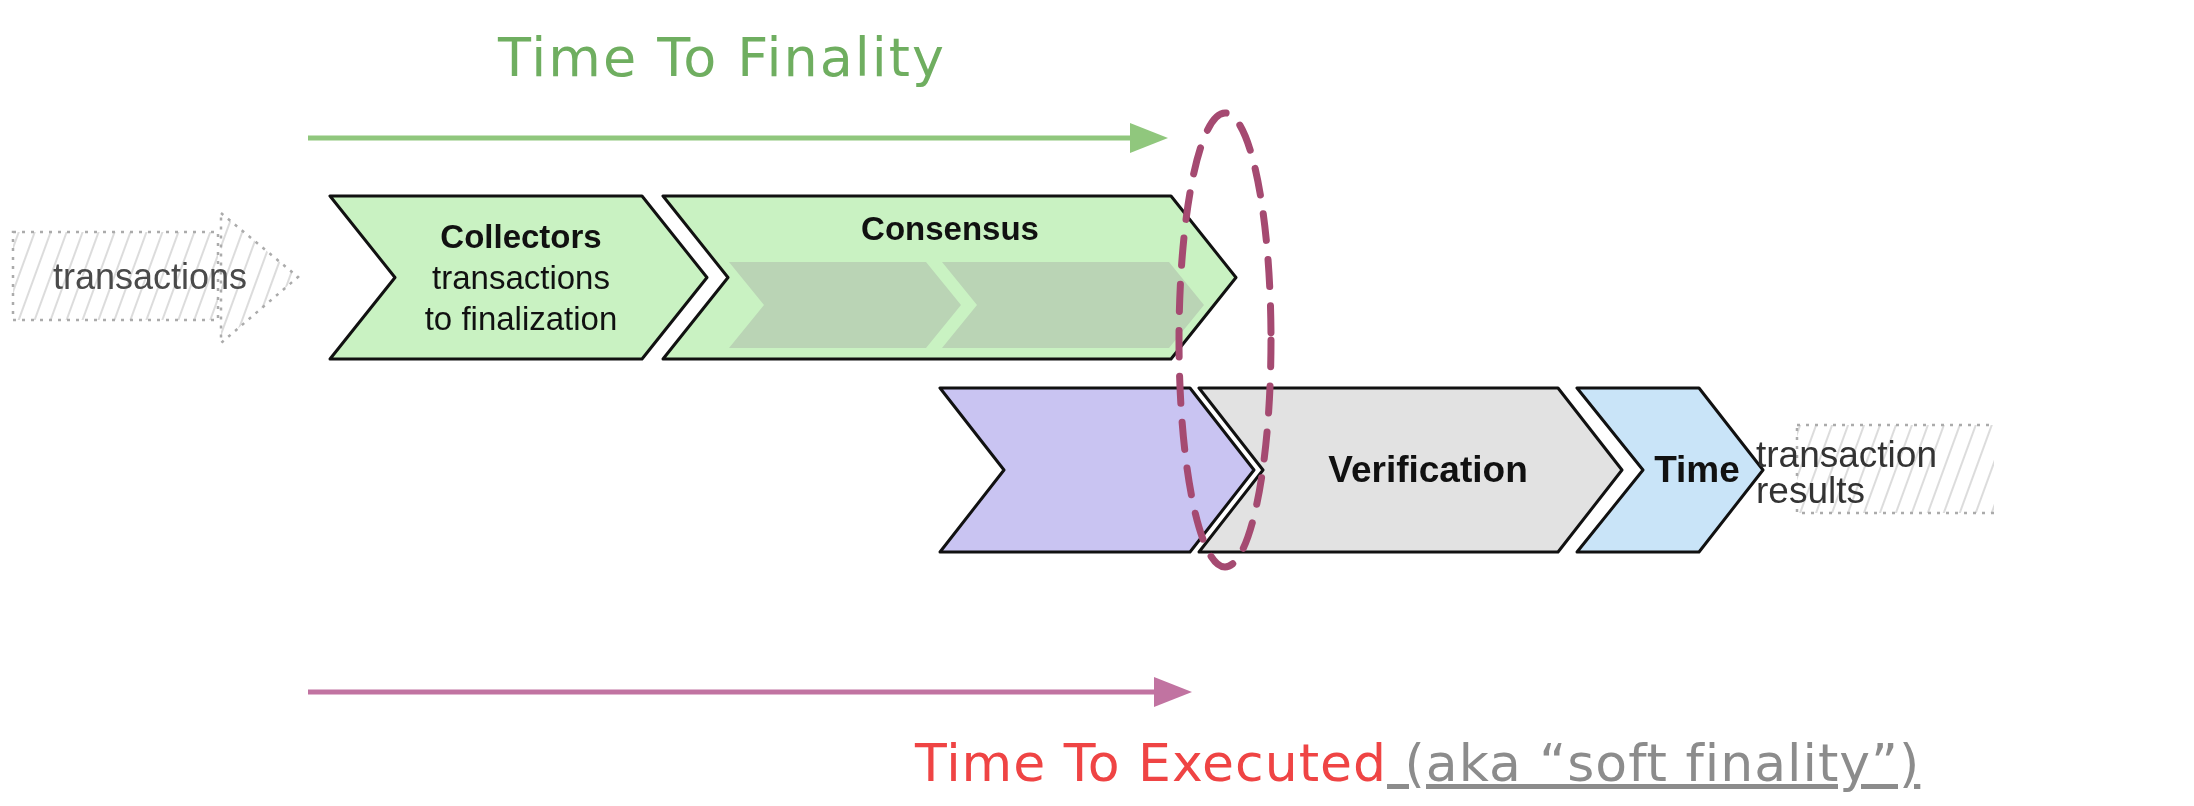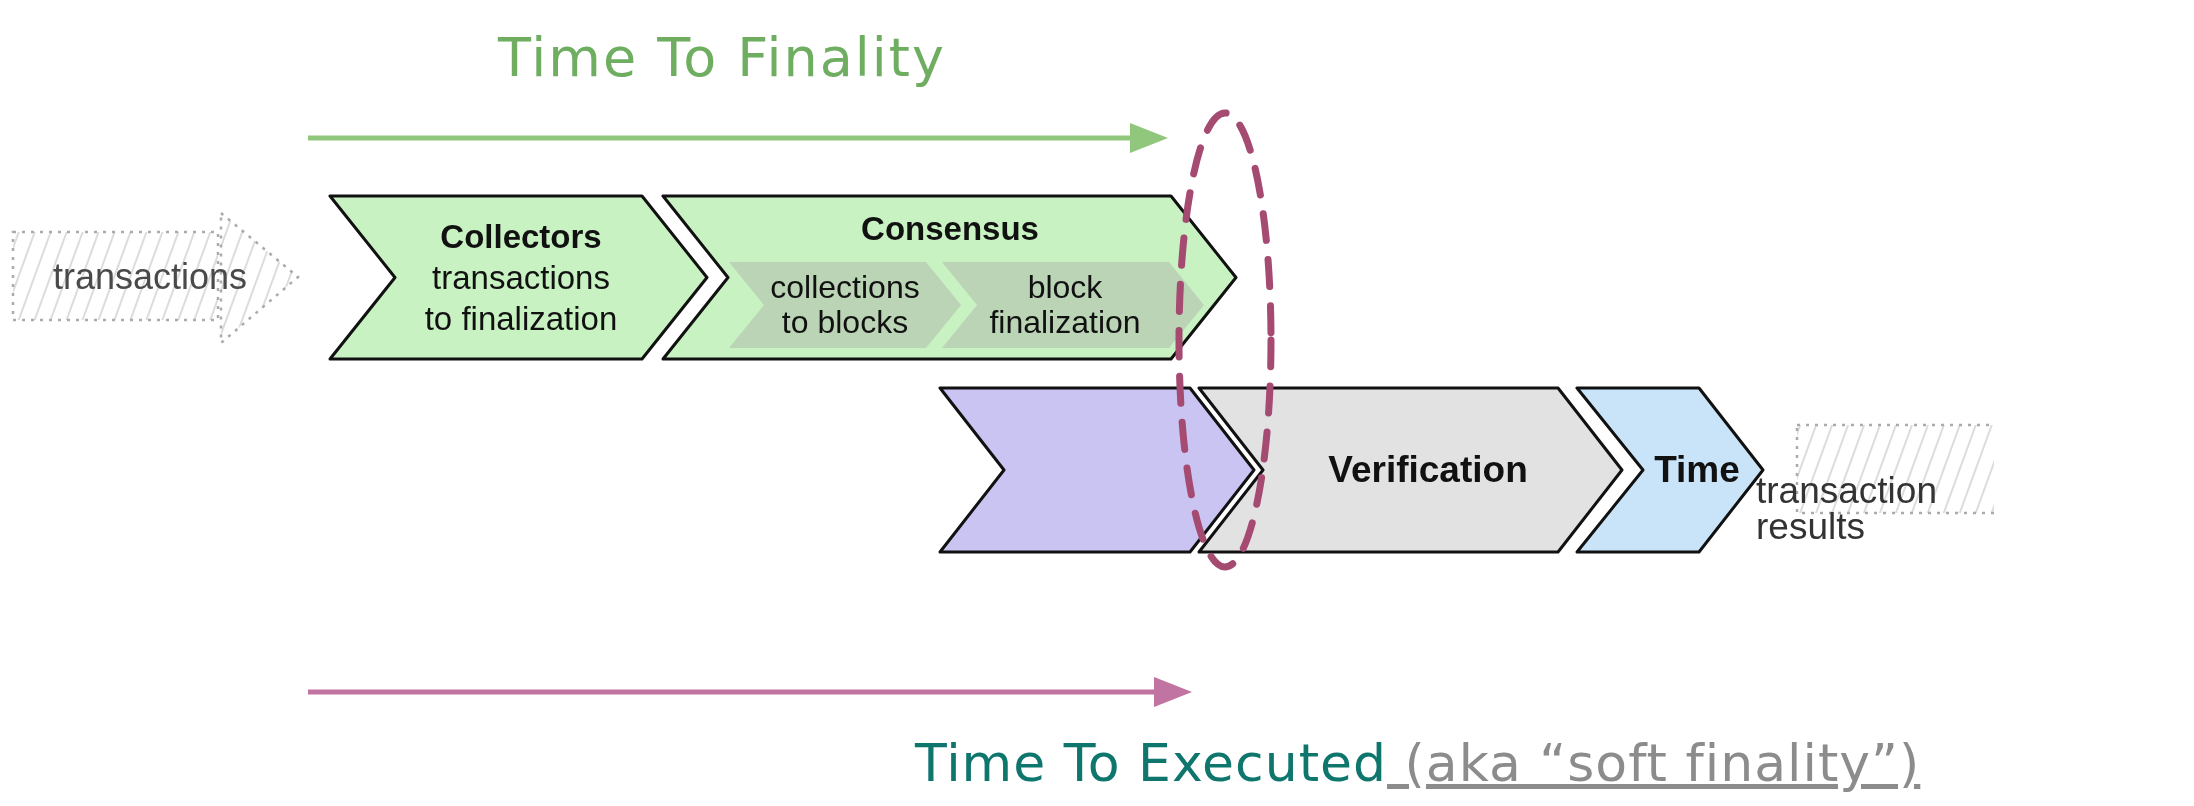--- a/index.html
+++ b/index.html
@@ -14,27 +14,27 @@
     font-family:"DejaVu Sans",sans-serif;font-size:54px;letter-spacing:2px;
     color:#6FAE60;white-space:nowrap;
   }
   .stage-main{font-size:33px;line-height:41px;}
   .stage-main b{font-size:33px;}
   .sub-lbl{font-size:32px;line-height:35px;}
   .big-bold{font-size:37px;font-weight:bold;}
   .sketch-lbl-left{font-size:36px;color:#4a4a4a;}
   .sketch-lbl-right{
     position:absolute;left:1756px;top:437px;font-size:37px;line-height:36px;
-    color:#333333;text-align:left;white-space:nowrap;margin-top:36px;
+    color:#333333;text-align:left;white-space:nowrap;
   }
   .caption{
     position:absolute;left:915px;top:733px;
     font-family:"DejaVu Sans",sans-serif;font-size:52px;letter-spacing:1px;white-space:nowrap;
   }
-  .caption .main{color:#0f766e;}
+  .caption .main{color:#ef4444;}
   .caption .suffix{color:#8C8C8C;text-decoration:underline;}
 </style>
 </head>
 <body>
 
 <div class="canvas">
 
   <svg width="2194" height="806" viewBox="0 0 2194 806">
     <defs>
       <pattern id="hatch" width="15" height="15" patternUnits="userSpaceOnUse" patternTransform="rotate(20)">
@@ -78,28 +78,20 @@
 
   <div class="lbl sketch-lbl-left" style="left:150px;top:277px;">transactions</div>
 
   <div class="lbl stage-main" style="left:521px;top:277px;">
     <b>Collectors</b><br>
     <span>transactions</span><br>
     <span>to finalization</span>
   </div>
 
   <div class="lbl" style="left:950px;top:229px;font-size:33px;font-weight:bold;">Consensus</div>
-  <div class="lbl sub-lbl" style="left:845px;top:305px;">
-    <span>collections</span><br>
-    <span>to blocks</span>
-  </div>
-  <div class="lbl sub-lbl" style="left:1065px;top:305px;">
-    <span>block</span><br>
-    <span>finalization</span>
-  </div>
 
   <div class="lbl big-bold" style="left:1428px;top:470px;">Verification</div>
   <div class="lbl big-bold" style="left:1697px;top:470px;">Time</div>
 
   <div class="sketch-lbl-right">
     <span>transaction</span><br>
     <span>results</span>
   </div>
 
   <div class="caption">

